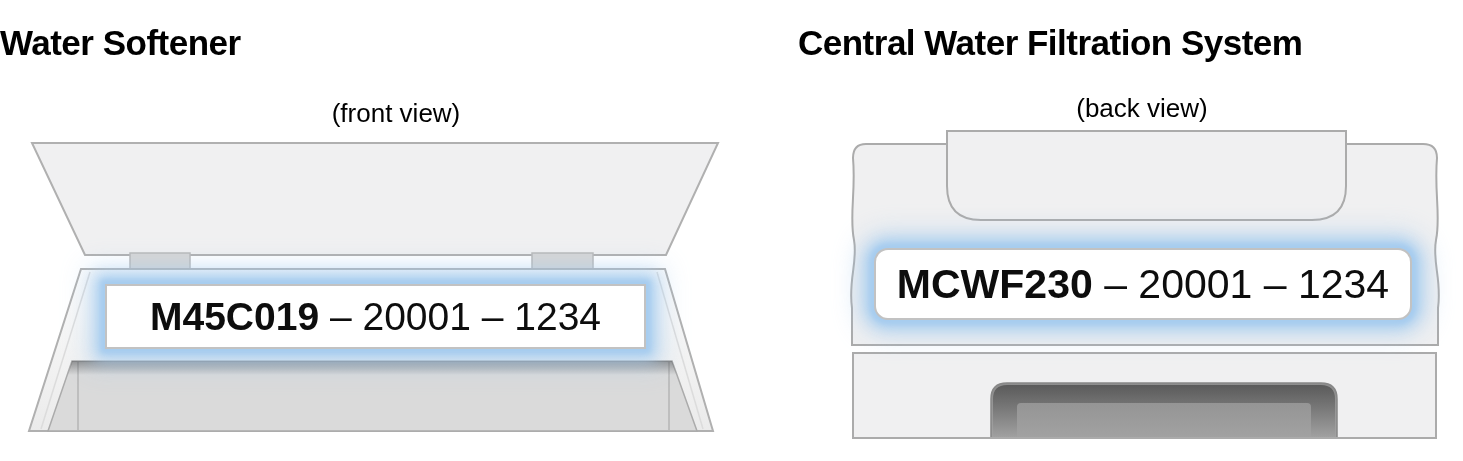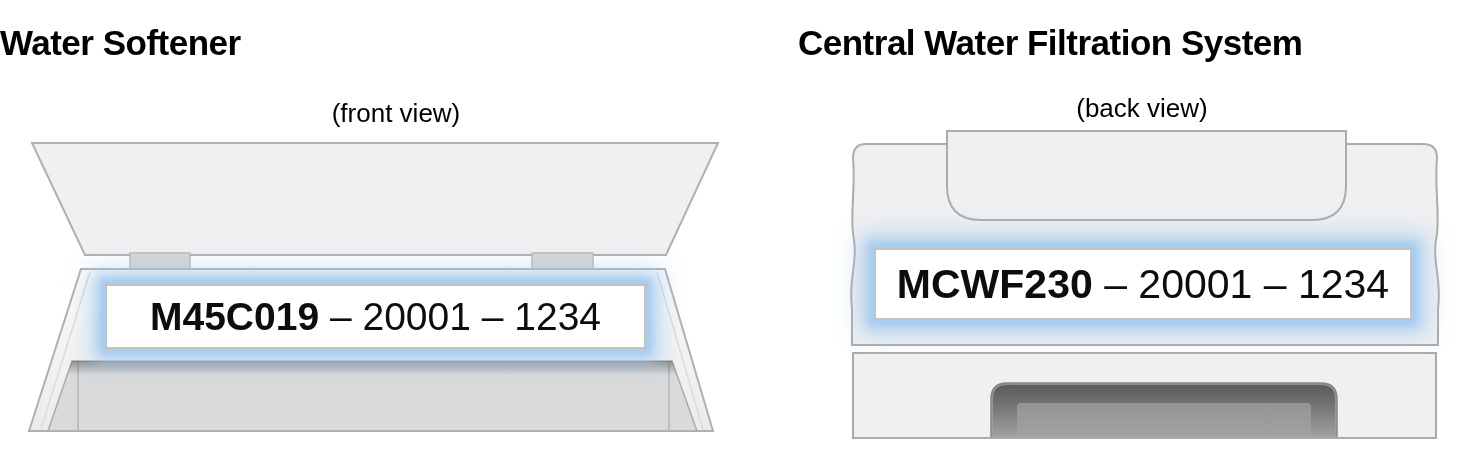--- a/index.html
+++ b/index.html
@@ -48,20 +48,21 @@
       0 0 13px 9px rgba(166,204,239,0.85),
       0 0 24px 17px rgba(166,204,239,0.45);
   }
   #left-serial-label{
     left:105px;top:284px;width:537px;height:61px;
     font-size:39px;
   }
   #right-serial-label{
     left:874px;top:248px;width:534px;height:68px;
     font-size:41px;
+    border-radius:14px;
   }
   .serial-model{font-weight:700;}
   .serial-rest{font-weight:400;}
 </style>
 </head>
 <body>
 
 <div id="canvas">
 
   <svg width="1463" height="461" viewBox="0 0 1463 461">

